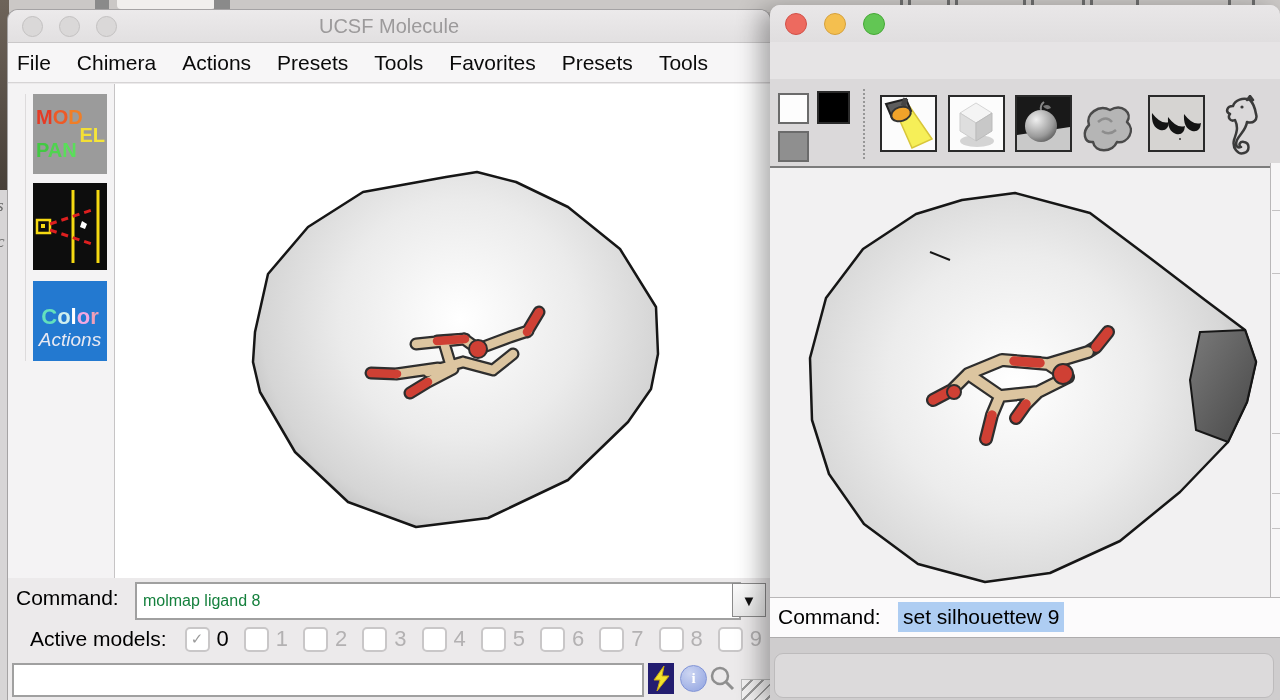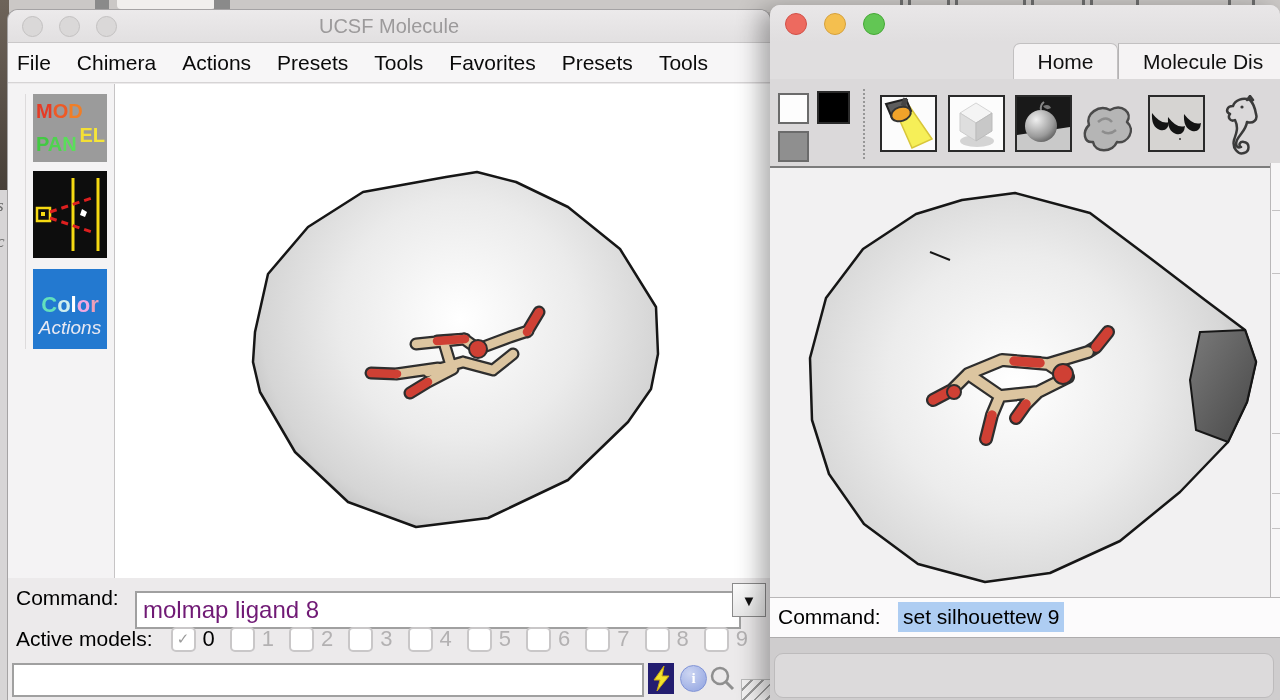--- a/index.html
+++ b/index.html
@@ -30,38 +30,38 @@
   .l-grn{background:#62c654;border:1px solid #45a835;}
   .wtitle{left:0;top:5px;width:100%;text-align:center;color:#9c9a9b;font-size:20px;}
   .menubar{left:0;top:33px;width:100%;height:40px;background:#f7f6f7;border-bottom:1px solid #d6d4d5;
            display:flex;align-items:center;padding-left:9px;box-sizing:border-box;gap:26px;}
   .menubar span{font-size:21px;color:#0a0a0a;text-align:right;}
   .mainarea{left:0;top:74px;width:100%;height:494px;background:#ffffff;display:flex;}
   .sidebar{width:107px;height:100%;background:#f4f3f4;border-right:1px solid #c6c4c5;box-sizing:border-box;
            padding:9px 0 0 17px;}
   .sb-col{border-left:1px solid #dddbdc;padding-left:7px;margin-top:1px;}
   .sb-btn{width:74px;border:none;display:block;padding:0;margin:0 0 9px 0;cursor:pointer;position:relative;}
-  .btn-modelpanel{height:68px;background:#9b9b9b;}
+  .btn-modelpanel{height:80px;background:#9b9b9b;}
   .mp-line{font-weight:bold;font-size:20px;letter-spacing:0;line-height:21px;text-align:left;padding-left:3px;}
   .mp-el{position:absolute;right:2px;top:30px;font-weight:bold;font-size:20px;}
   .btn-sideview{height:87px;background:#0d0d0d;margin-top:0;}
   .btn-color{height:80px;background:#2379d0;margin-top:11px;}
   .color-word{font-weight:bold;font-size:22px;line-height:24px;padding-top:14px;}
   .color-sub{font-style:italic;font-size:19px;color:#e9e9f2;}
   .viewport{flex:1;height:100%;position:relative;background:#ffffff;}
 
   .cmdrow{left:0;top:572px;width:100%;height:38px;}
   .cmd-label{left:8px;top:4px;font-size:21px;color:#000;}
-  .cmd-input{left:127px;top:9px;width:590px;height:30px;background:#fff;border:2px solid #a0a0a0;
-             font-size:24px;color:#701a75;padding:2px 6px;box-sizing:content-box;line-height:30px;}
+  .cmd-input{left:127px;top:0;width:590px;height:30px;background:#fff;border:2px solid #a0a0a0;
+             font-size:16px;color:#15803d;padding:2px 6px;box-sizing:content-box;line-height:30px;}
   .cmd-drop{left:724px;top:1px;width:34px;height:34px;background:linear-gradient(#fbfbfb,#e8e8e8);
             border:1px solid #8a8a8a;display:flex;align-items:center;justify-content:center;
             font-size:15px;color:#111;}
   .modelsrow{left:0;top:612px;width:100%;height:34px;display:flex;align-items:center;}
-  .am-label{font-size:21px;color:#000;margin-left:8px;}
+  .am-label{font-size:21px;color:#000;margin-left:22px;}
   .cb-unit{display:flex;align-items:center;margin-left:15px;}
   .cb-box{width:21px;height:21px;background:#fff;border:2px solid #c9c7c8;border-radius:5px;
           display:flex;align-items:center;justify-content:center;font-size:15px;color:#9a9a9a;}
   .cb-num{font-size:22px;color:#b3b1b2;margin-left:7px;}
   .cb-num.first{color:#000;}
   .bottomrow{left:0;top:650px;width:100%;height:40px;}
   .b-input{left:4px;top:3px;width:628px;height:30px;background:#fff;border:2px solid #a0a0a0;}
   .btn-bolt{left:640px;top:3px;width:26px;height:31px;background:#231d70;border:none;padding:0;}
   .icon-info{left:672px;top:5px;width:25px;height:25px;border-radius:50%;
              background:radial-gradient(circle at 35% 30%,#ccd5f2,#8fa2e0);
@@ -293,30 +293,20 @@
 <section class="abs win-right">
 
   <header class="abs titlebar2">
     <div class="abs lights2">
       <span class="light2 l-red"></span>
       <span class="light2 l-yel"></span>
       <span class="light2 l-grn"></span>
     </div>
   </header>
 
-  <div class="abs tabrow">
-    <div class="abs tabs">
-      <div class="tab tab-home">
-        <span>Home</span>
-      </div>
-      <div class="tab tab-mol">
-        <span>Molecule Dis</span>
-      </div>
-    </div>
-  </div>
 
   <div class="abs toolbar">
     <button class="abs swatch sw-white"></button>
     <button class="abs swatch sw-black"></button>
     <button class="abs swatch sw-gray"></button>
     <div class="abs tb-sep"></div>
 
     <button class="abs tb-btn" style="left:110px;">
       <svg width="53" height="53" viewBox="0 0 53 53">
         <polygon points="15,17 28,10 50,42 30,51" fill="#f6ef58" stroke="#d8c63a" stroke-width="1.5"></polygon>

